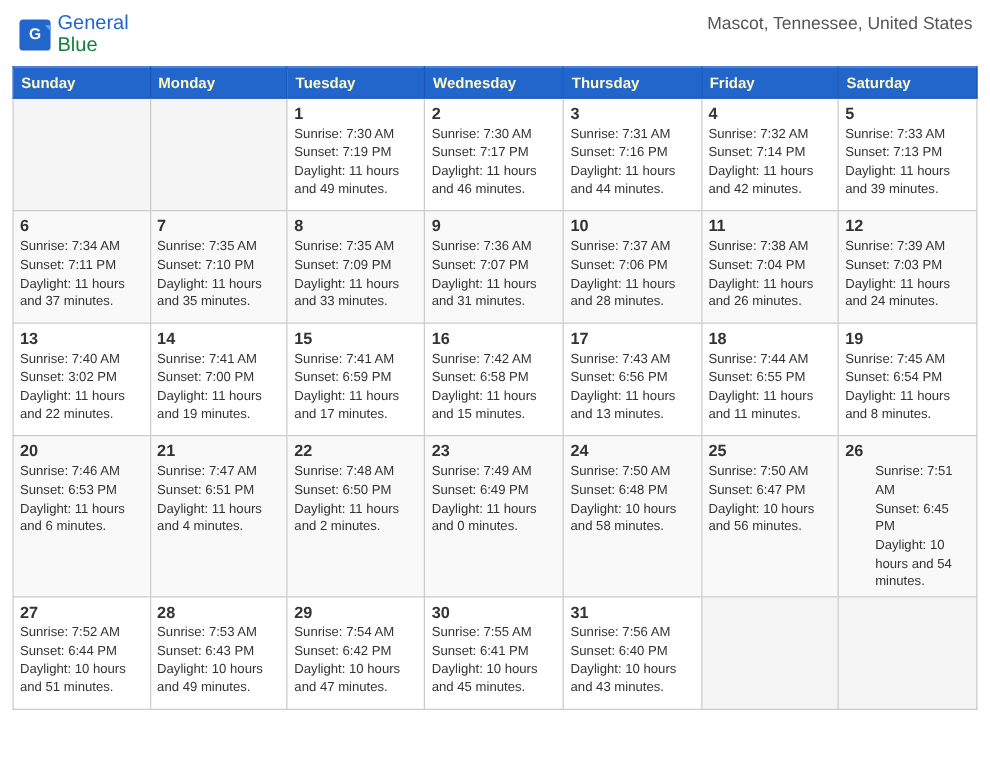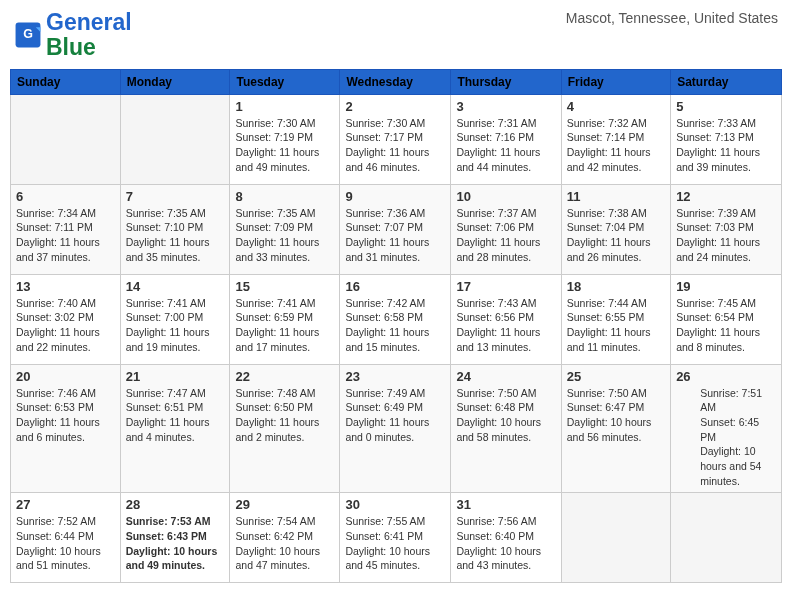--- a/index.html
+++ b/index.html
@@ -16,22 +16,22 @@
       align-items: flex-start;
       margin-bottom: 8px;
       padding: 0 4px;
     }
     .logo {
       display: flex;
       align-items: center;
       gap: 4px;
     }
     .logo-text {
-      font-size: 23px;
-      font-weight: bold;
+      font-size: 16px;
+      font-weight: normal;
       color: #333;
       line-height: 1.1;
     }
     .logo-text span {
       color: #2266cc;
     }
     .logo-icon {
       width: 28px;
       height: 28px;
     }
@@ -47,21 +47,21 @@
       font-size: 14px;
       color: #555;
     }
     table {
       width: 100%;
       border-collapse: collapse;
       font-size: 11px;
     }
     .day-header {
       background: #2266cc;
-      color: #000000;
+      color: #fef9c3;
       text-align: left;
       padding: 5px 6px;
       font-size: 12px;
       font-weight: bold;
       border: 1px solid #1a55bb;
     }
     .day-cell {
       border: 1px solid #ccc;
       vertical-align: top;
       padding: 4px 5px;
@@ -291,21 +291,21 @@
       </tr>
       <tr>
         <td class="day-cell">
           <span class="day-num">27</span>
           <div class="cell-text" style="white-space: pre-line;">Sunrise: 7:52 AM
 Sunset: 6:44 PM
 Daylight: 10 hours and 51 minutes.</div>
         </td>
         <td class="day-cell">
           <span class="day-num">28</span>
-          <div class="cell-text" style="white-space: pre-line; font-weight: bold;">Sunrise: 7:53 AM
+          <div class="cell-text" style="white-space: pre-line;">Sunrise: 7:53 AM
 Sunset: 6:43 PM
 Daylight: 10 hours and 49 minutes.</div>
         </td>
         <td class="day-cell">
           <span class="day-num">29</span>
           <div class="cell-text" style="white-space: pre-line;">Sunrise: 7:54 AM
 Sunset: 6:42 PM
 Daylight: 10 hours and 47 minutes.</div>
         </td>
         <td class="day-cell">

